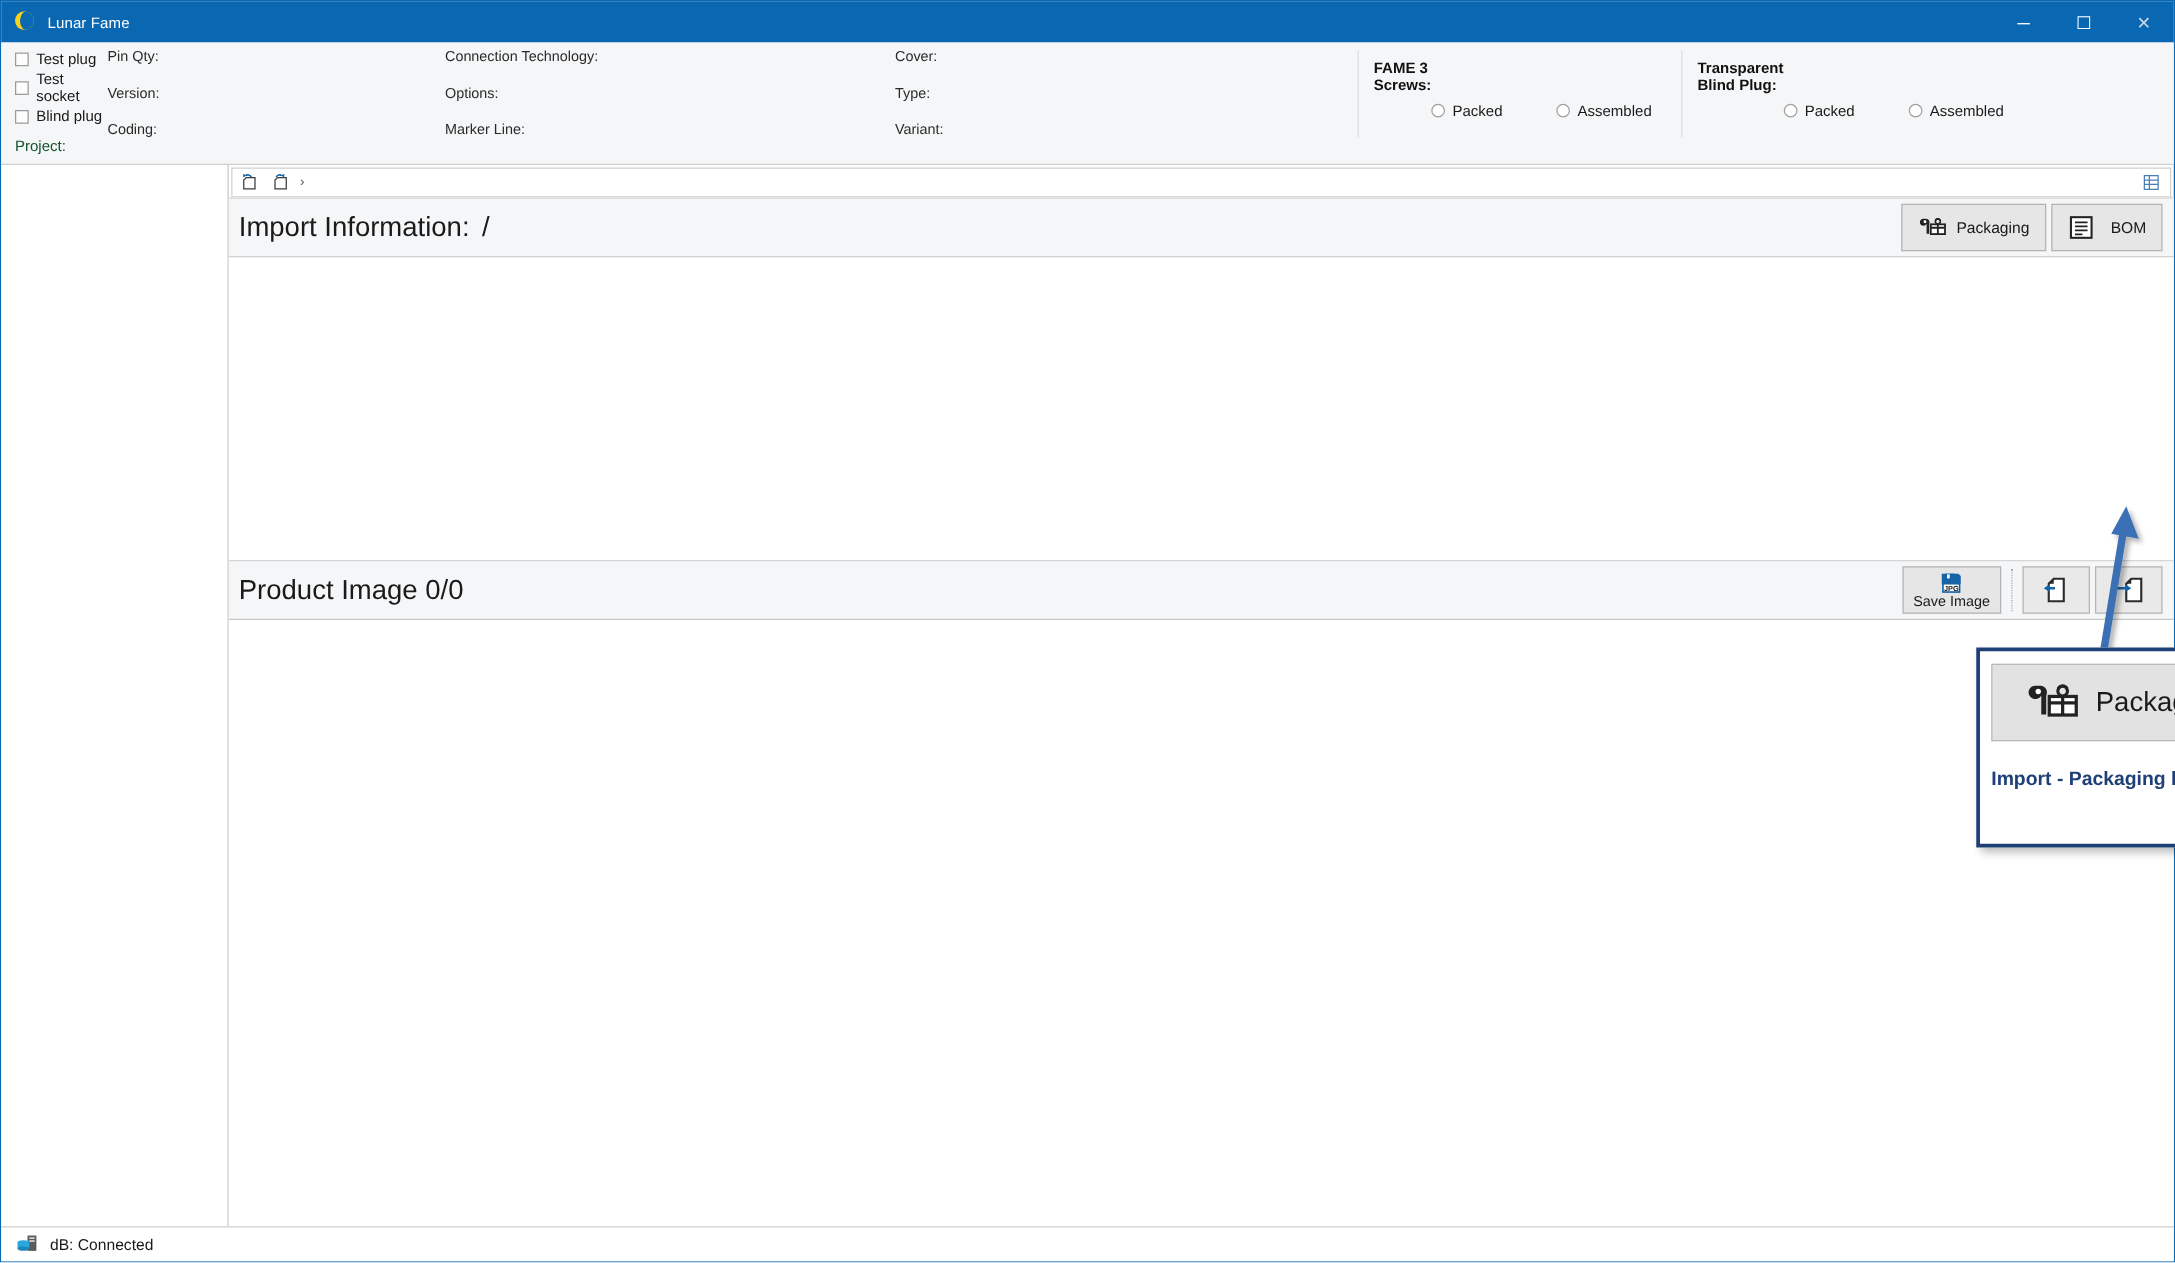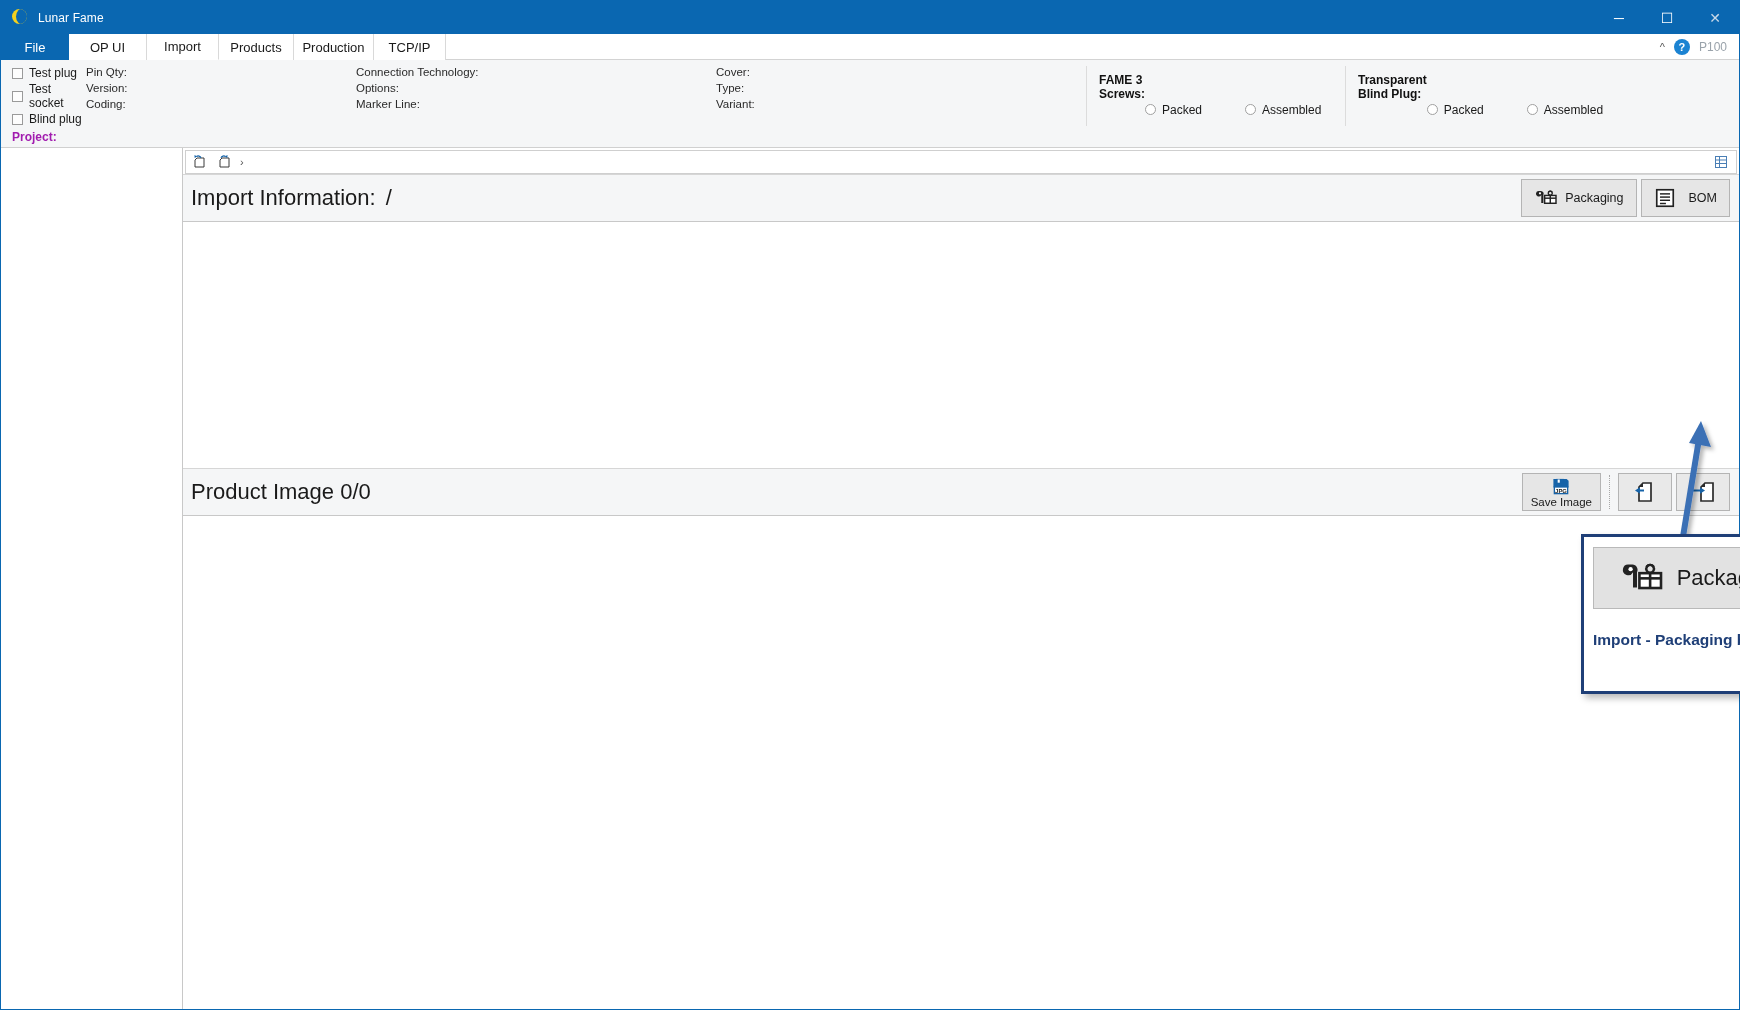--- a/index.html
+++ b/index.html
@@ -114,21 +114,21 @@
   .chk-group {
     width: 85px; flex: 0 0 85px; display: flex; flex-direction: column;
     gap: 2px; padding-left: 11px;
   }
   .chk { display: flex; align-items: center; gap: 6px; font-size: 12px; color: #1a1a1a; }
   .chk .box {
     width: 11px; height: 11px; border: 1px solid #9a9a9a;
     background: #fdfdfd; flex: 0 0 11px;
   }
 
-  .field-col { display: flex; flex-direction: column; gap: 4px; }
+  .field-col { display: flex; flex-direction: column; gap: 17px; }
   .field-col .f { font-size: 11.5px; color: #2a2a2a; line-height: 12px; }
   .col-pin { width: 270px; flex: 0 0 270px; }
   .col-conn { width: 360px; flex: 0 0 360px; }
   .col-cover { width: 370px; flex: 0 0 370px; }
 
   .ribbon-right {
     display: flex; flex: 0 0 450px; width: 450px;
   }
   .rr-panel {
     flex: 1 1 50%; border-left: 1px solid #dcdcdc; padding: 7px 0 0 12px;
@@ -136,22 +136,22 @@
   }
   .rr-title { font-size: 12px; font-weight: bold; color: #111; }
   .rr-radios { display: flex; margin-top: 20px; }
   .radio { display: flex; align-items: center; gap: 6px; font-size: 12px; color: #1a1a1a; width: 100px; }
   .radio .dot {
     width: 11px; height: 11px; border-radius: 50%;
     border: 1px solid #a0a0a0; background: #fff; flex: 0 0 11px;
   }
 
   .project-row {
-    display: flex; align-items: center; padding-left: 11px;
-    font-size: 12px; font-weight: bold; color: #a21caf; height: 21px;
+    display: flex; padding-left: 11px;
+    font-size: 12px; font-weight: normal; color: #14532d; height: 21px;
   }
 
   
   .body { flex: 1 1 auto; display: flex; min-height: 0; }
   .left-pane {
     width: 182px; flex: 0 0 182px; background: #ffffff;
     border-right: 1px solid #c8c8c8;
   }
   .right-pane { flex: 1 1 auto; display: flex; flex-direction: column; min-width: 0; }
 
@@ -227,34 +227,20 @@
     <div class="app-icon">
       <div class="moon"></div>
     </div>
     <span class="title">Lunar Fame</span>
     <div class="spacer"></div>
     <div class="win-btn">─</div>
     <div class="win-btn">☐</div>
     <div class="win-btn close">✕</div>
   </div>
 
-  <div class="tabstrip">
-    <div class="tab file">File</div>
-    <div class="tab t-opui">OP UI</div>
-    <div class="tab t-import">Import</div>
-    <div class="tab t-products">Products</div>
-    <div class="tab t-production">Production</div>
-    <div class="tab t-tcpip">TCP/IP</div>
-    <div class="tabs-rest"></div>
-    <div class="tab-right">
-      <span class="chev-up">^</span>
-      <span class="help-dot">?</span>
-      <span>P100</span>
-    </div>
-  </div>
 
   <div class="ribbon">
 
 
     <div class="ribbon-main">
       <div class="ribbon-top">
 
         <div class="chk-group">
           <label class="chk">
             <span class="box"></span>
@@ -464,14 +450,27 @@
             </span>
           </span>
         </span>
       </div>
 
       <div class="canvas-bottom"></div>
 
     </div>
   </div>
 
+  <div class="statusbar">
+    <span>
+      <svg viewBox="0 0 20 18" width="19" height="17">
+        <rect x="9.5" y="1.5" width="7.5" height="13" fill="#5b5b5b"></rect>
+        <rect x="11" y="3" width="4.5" height="1.4" fill="#d8d8d8"></rect>
+        <rect x="11" y="5.5" width="4.5" height="1.4" fill="#d8d8d8"></rect>
+        <ellipse cx="6" cy="7.2" rx="5" ry="1.8" fill="#29a8df"></ellipse>
+        <rect x="1" y="7.2" width="10" height="5.4" fill="#29a8df"></rect>
+        <ellipse cx="6" cy="12.6" rx="5" ry="1.8" fill="#1d86b8"></ellipse>
+      </svg>
+    </span>
+    <span class="status-text">dB: Connected</span>
+  </div>
 
 </div>
 
 </body></html>

